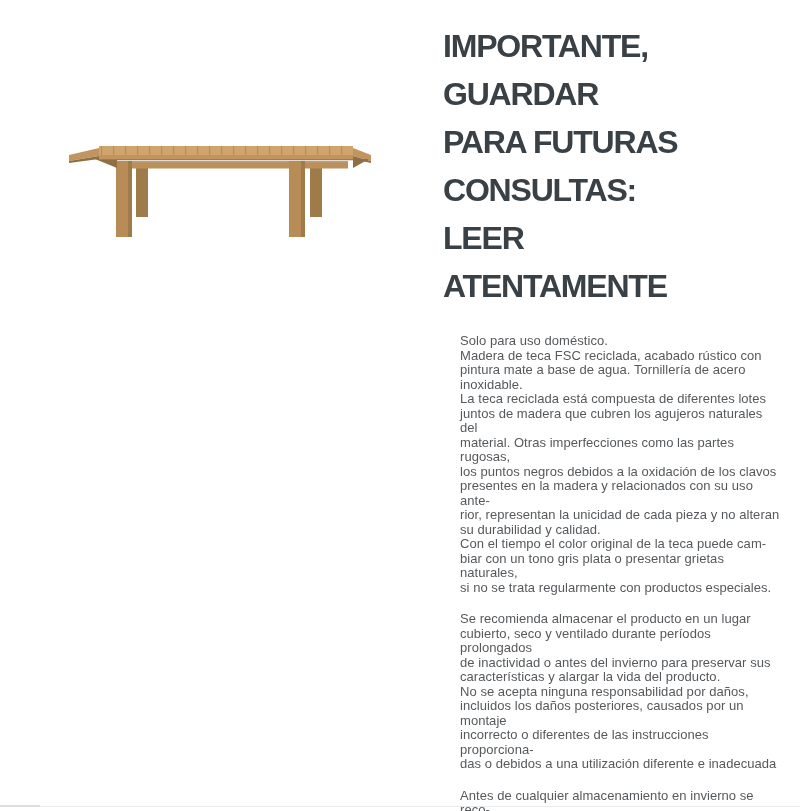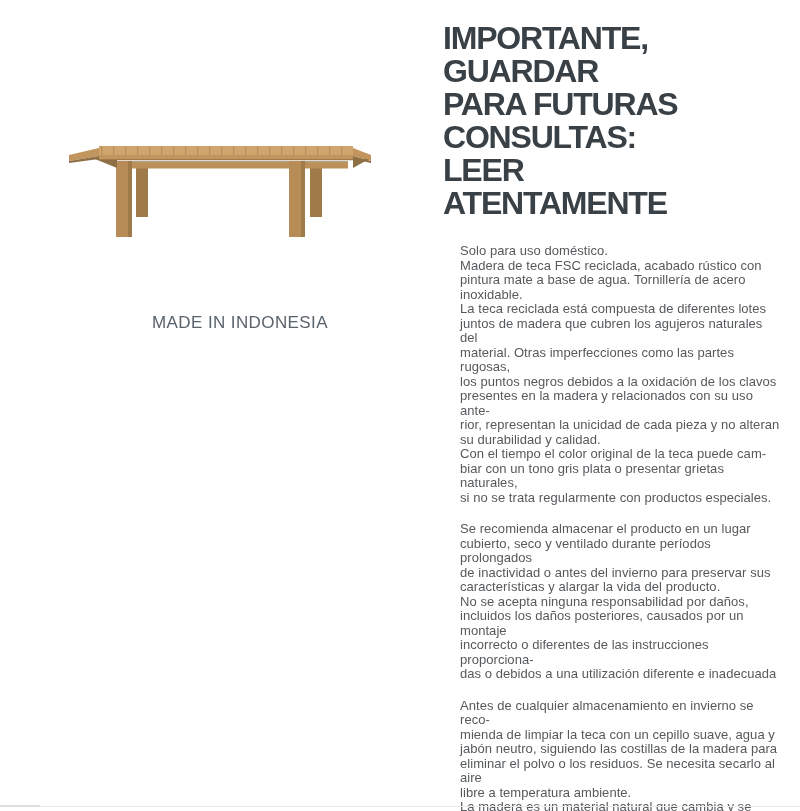--- a/index.html
+++ b/index.html
@@ -39,21 +39,21 @@
   
   .right-col {
     position: absolute;
     left: 443px;
     top: 22px;
     width: 356px;
   }
   .heading {
     margin: 0;
     font-size: 32px;
-    line-height: 33px;
+    line-height: 48px;
     font-weight: bold;
     letter-spacing: -1.2px;
     color: var(--heading_text, #3a4146);
     white-space: pre-line;
   }
   .para {
     margin: 17px;
     font-size: 13px;
     line-height: 14.5px;
     letter-spacing: 0.05px;
@@ -124,21 +124,20 @@
       </g>
 
       <g>
         <rect x="34" y="8" width="254" height="9" fill="url(#planks)"></rect>
         <rect x="34" y="17" width="254" height="5" fill="var(--wood_top_mid, #c2955e)"></rect>
         <rect x="34" y="21.2" width="254" height="1.1" fill="var(--wood_edge_dark, #8d6c42)" opacity="0.8"></rect>
       </g>
     </svg>
   </div>
 
-  <div class="made-in">MADE IN INDONESIA</div>
 
   <div class="right-col">
     <h1 class="heading">IMPORTANTE,
 GUARDAR
 PARA FUTURAS
 CONSULTAS:
 LEER
 ATENTAMENTE</h1>
 
     <p class="para para-1">Solo para uso doméstico.

